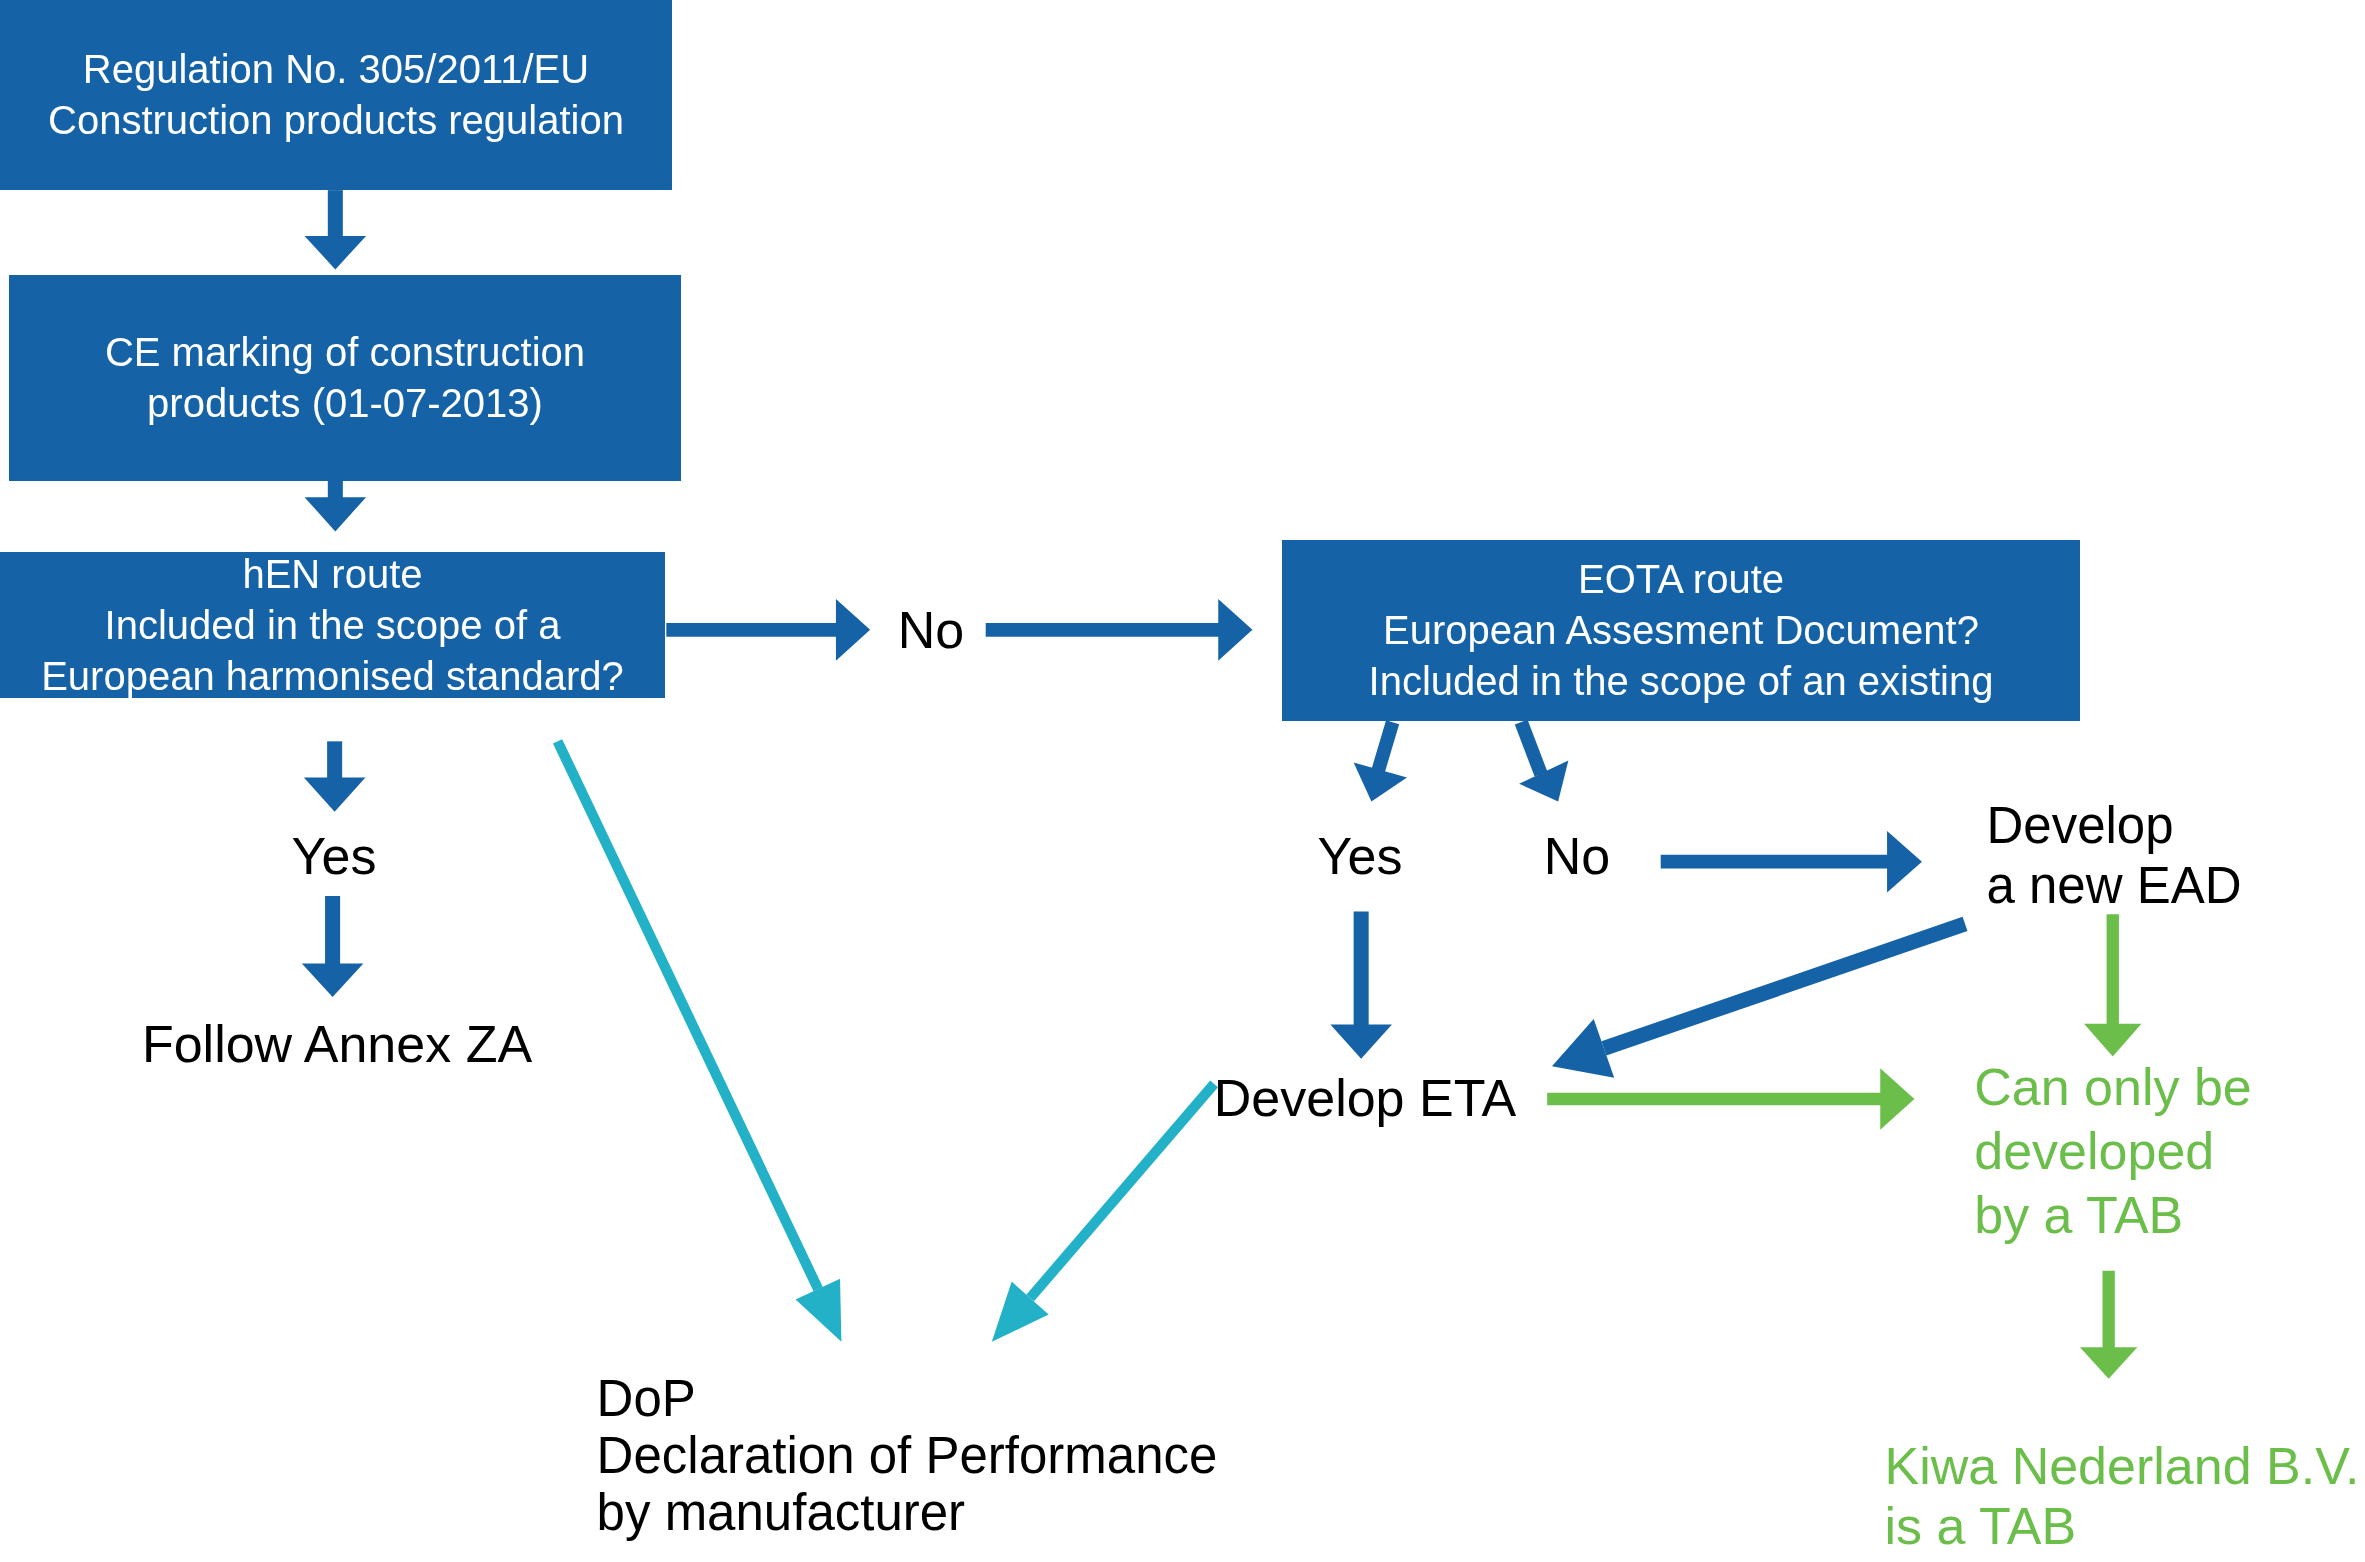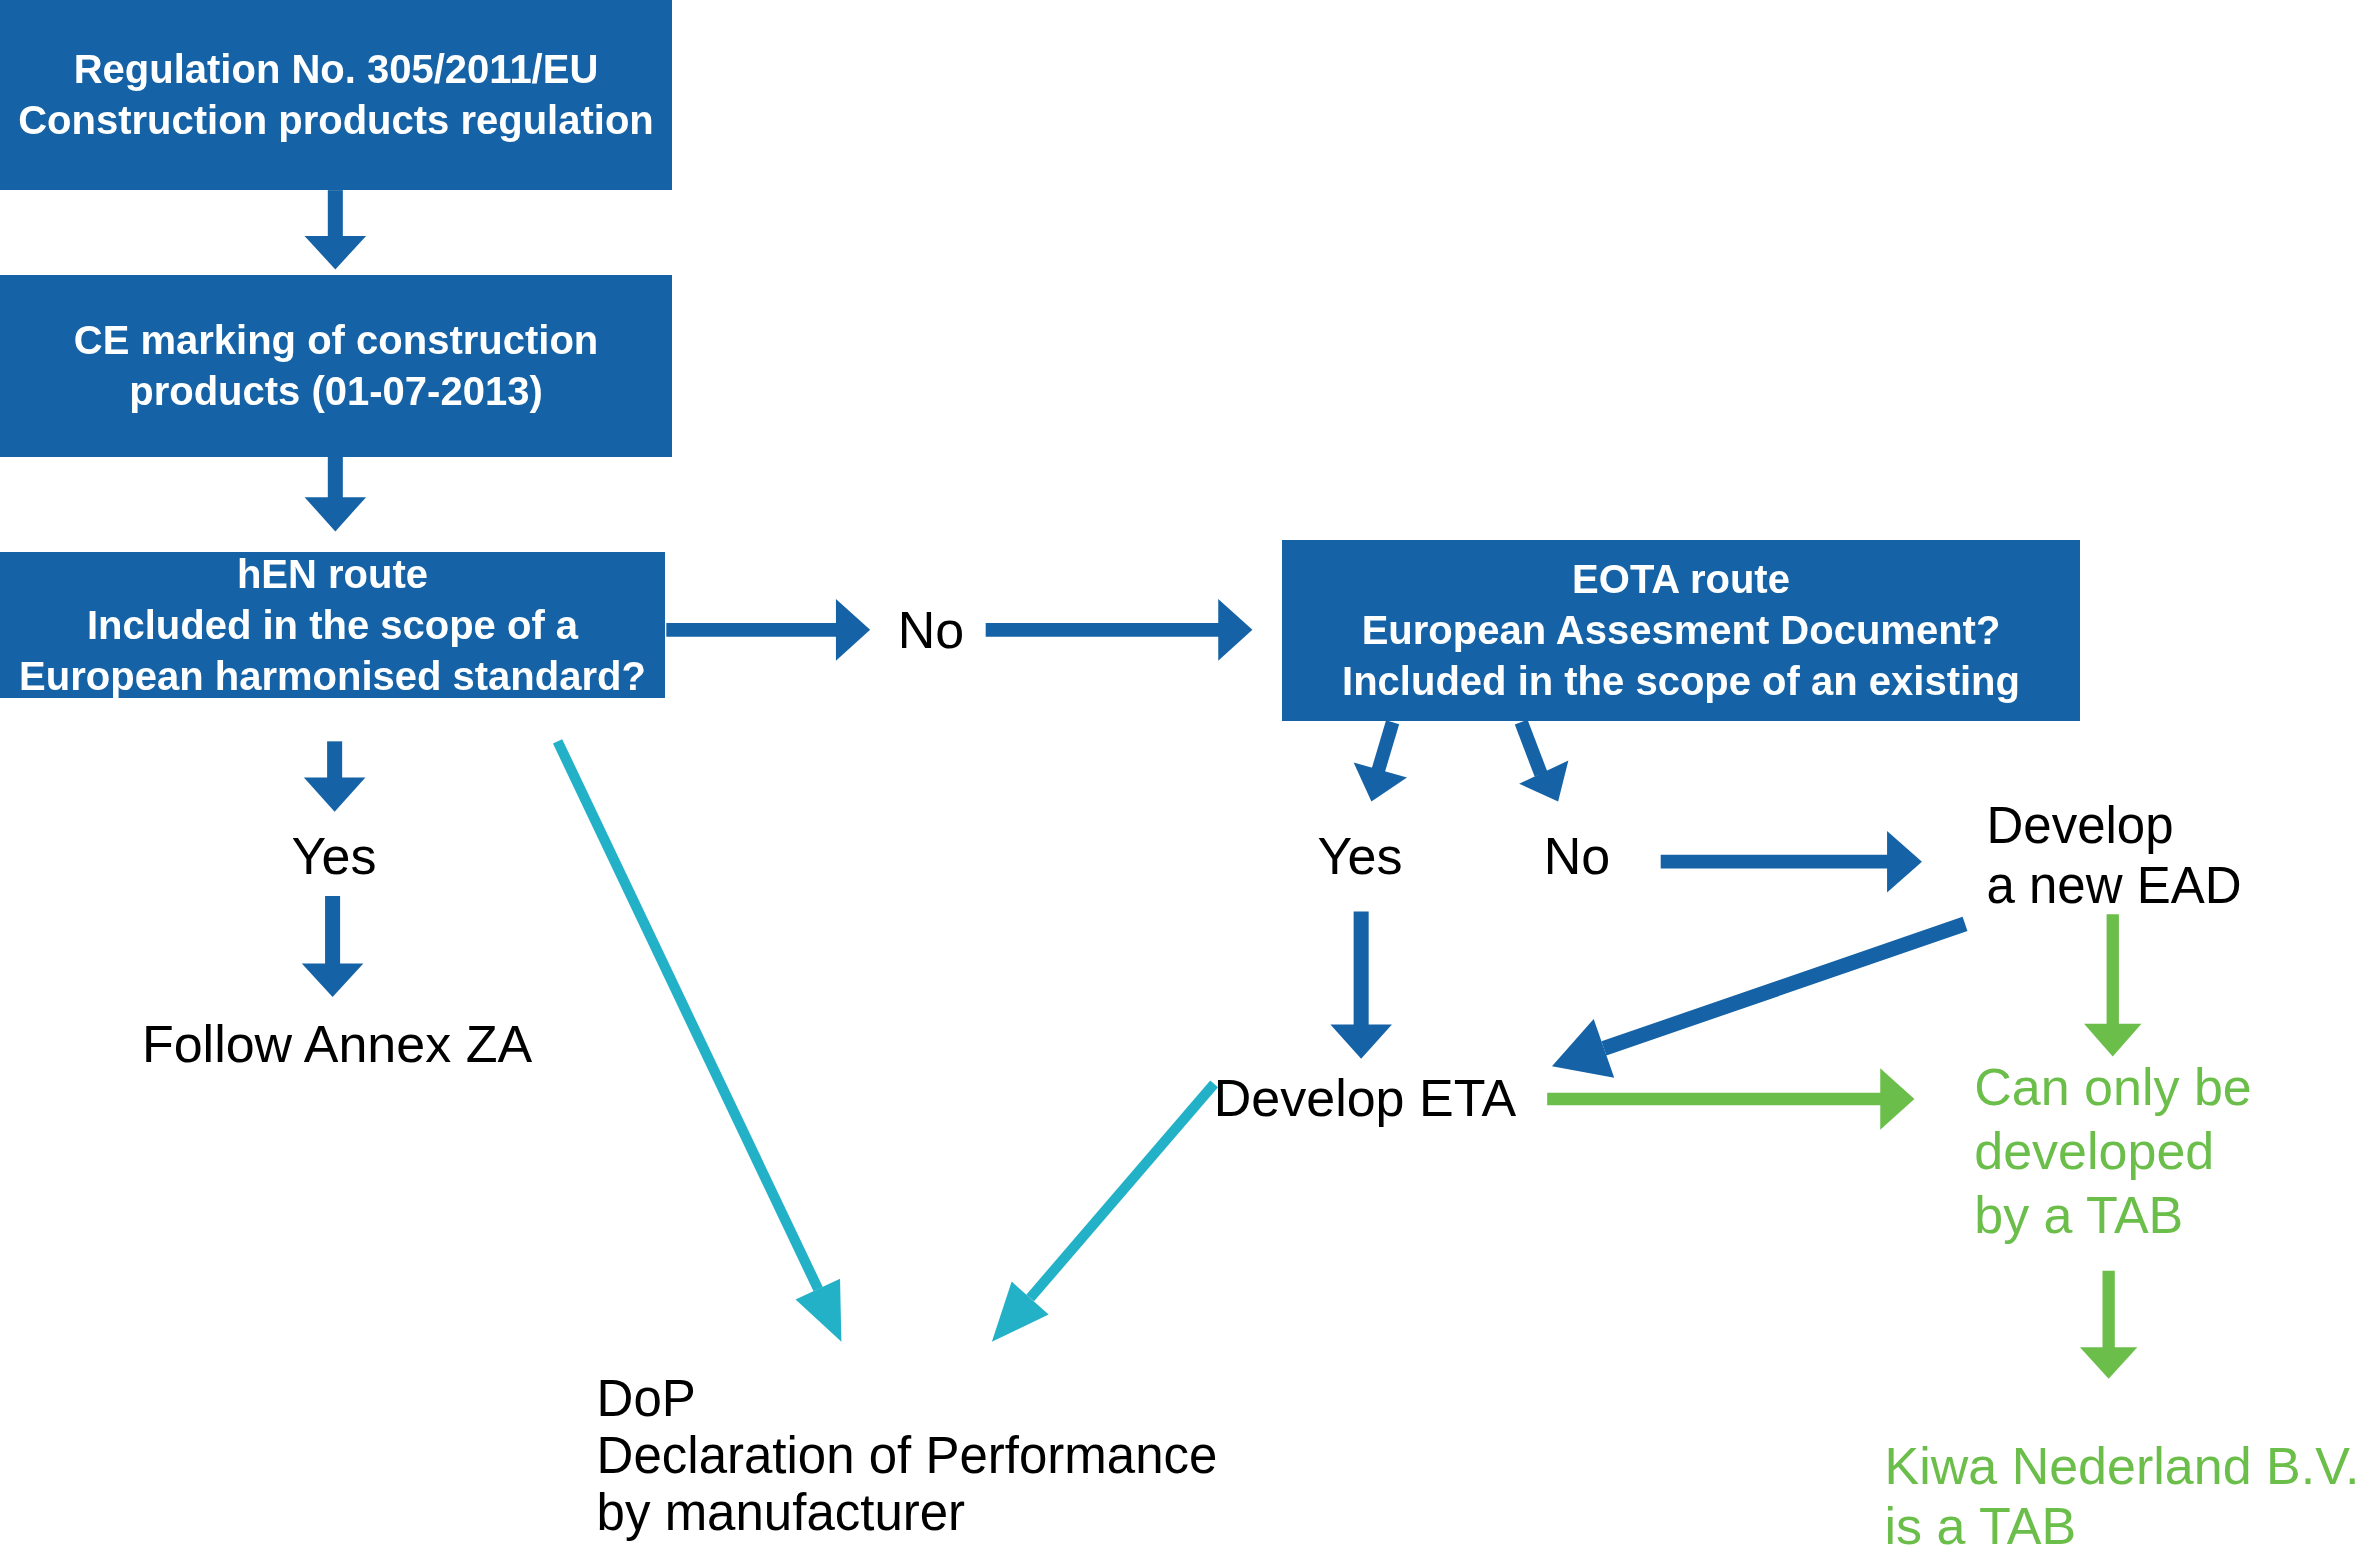--- a/index.html
+++ b/index.html
@@ -28,21 +28,21 @@
     flex-direction: column;
     align-items: center;
     justify-content: center;
     text-align: center;
   }
   .box {
     background: var(--c-box_blue, #1563A6);
     color: var(--c-text_white, #fff);
     font-size: 40px;
     line-height: 51px;
-    font-weight: 700;
+    font-weight: 400;
   }
   .free-label {
     position: absolute;
     transform: translate(-50%, -50%);
     white-space: nowrap;
     text-align: left;
   }
   .black-label {
     color: var(--c-text_black, #000);
     font-size: 52px;
@@ -162,21 +162,21 @@
       <line class="teal-stroke w15" x1="1775" y1="1585" x2="1506" y2="1898"></line>
       <polygon class="teal-fill" points="1479,1874 1533,1922 1450,1962"></polygon>
     </g>
   </svg>
 
   <div class="node box" style="left:0; top:0; width:672px; height:190px;">
     <div>Regulation No. 305/2011/EU</div>
     <div>Construction products regulation</div>
   </div>
 
-  <div class="node box" style="left:0; top:402; top:275px; width:672px; height:182px;">
+  <div class="node box" style="left:9px; top:402; top:275px; width:672px; height:206px;">
     <div>CE marking of construction</div>
     <div>products (01-07-2013)</div>
   </div>
 
   <div class="node box" style="left:0; top:552px; width:665px; height:146px;">
     <div>hEN route</div>
     <div>Included in the scope of a</div>
     <div>European harmonised standard?</div>
   </div>
 

